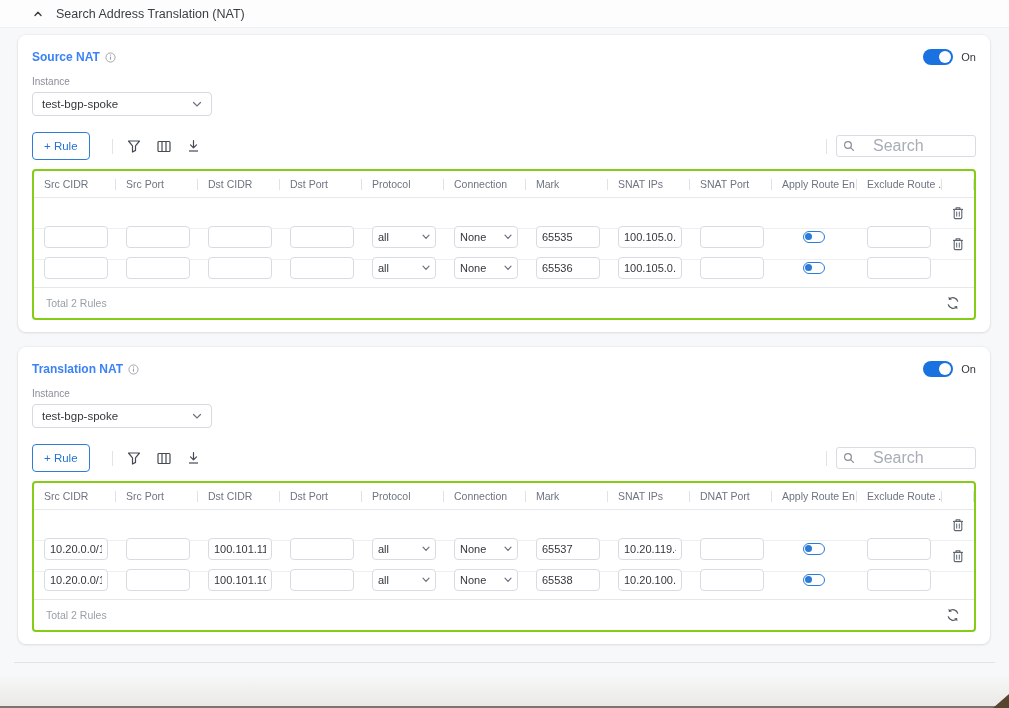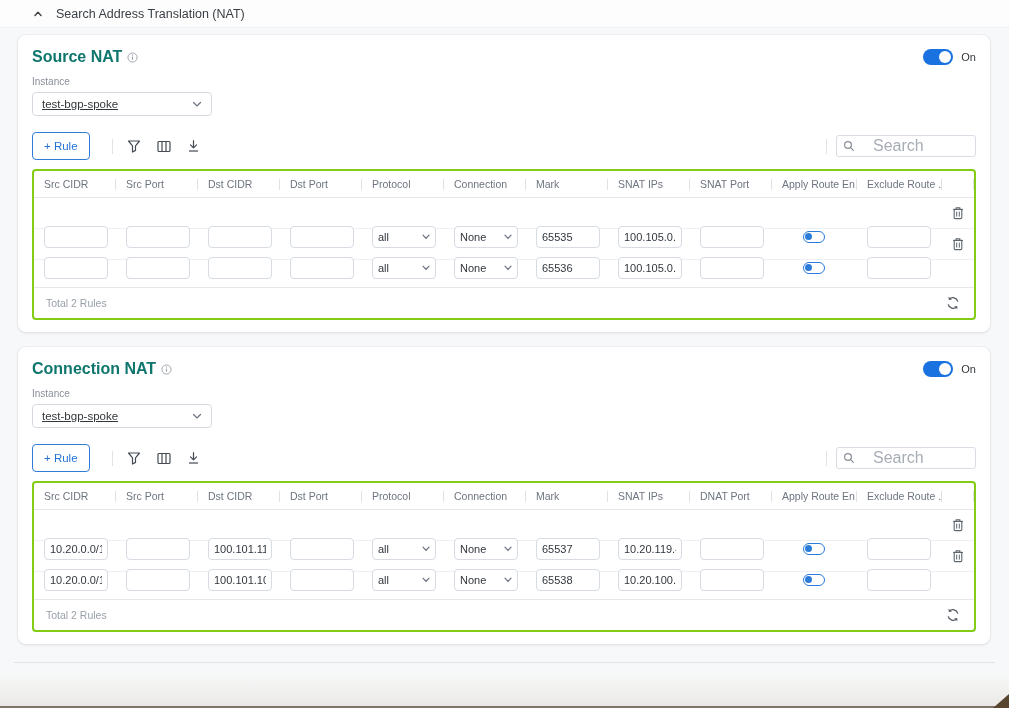--- a/index.html
+++ b/index.html
@@ -17,21 +17,21 @@
   }
   .topbar .title { font-size:12.5px; color:#3a3f45; }
   
   .content { padding:7px 0 0 18px; }
   .card {
     width:972px; background:#fff; border-radius:8px;
     box-shadow:0 1px 3px rgba(20,30,50,.10), 0 0 0 1px rgba(20,30,50,.03);
     padding:12px 14px; margin-bottom:15px;
   }
   .card-head { display:flex; align-items:center; height:20px; margin-bottom:9px; }
-  .card-title { font-size:16px; font-weight:bold; color:#0f766e; }
+  .card-title { font-size:12px; font-weight:bold; color:#3b82f6; }
   .info-ico { margin-left:5px; display:inline-flex; }
   .head-right { margin-left:auto; display:flex; align-items:center; gap:8px; }
   .switch {
     width:30px; height:16px; border-radius:8px; background:#1a72e0; position:relative; cursor:pointer;
   }
   .switch .knob {
     position:absolute; top:2px; right:2px; width:12px; height:12px; border-radius:50%; background:#fff;
   }
   .switch-label { font-size:11px; color:#33373c; }
   
@@ -42,21 +42,21 @@
   .radio-dot.selected::after {
     content:""; position:absolute; left:1px; top:1px; width:4px; height:4px; border-radius:50%; background:#1767d2;
   }
   .radio-label { font-size:11.5px; color:#33373c; }
   
   .field-label { font-size:10px; color:#8a8f99; margin-bottom:5px; }
   .instance-select {
     width:180px; height:24px; border:1px solid #d5d9e0; border-radius:4px; background:#fff;
     display:flex; align-items:center; padding:0 9px; margin-bottom:17px; cursor:pointer;
   }
-  .instance-select span { font-size:11.5px; color:#33373c; flex:1;text-decoration:underline; }
+  .instance-select span { font-size:11.5px; color:#33373c; flex:1; }
   
   .toolbar { display:flex; align-items:center; height:26px; margin-bottom:10px; }
   .rule-btn {
     height:28px; padding:0 11px; background:#fff; border:1px solid #2e7cd6; border-radius:4px;
     color:#2273d3; font-size:11.5px; font-family:inherit; cursor:pointer;
   }
   .vdiv { width:1px; height:15px; background:#e0e3e8; margin:0 14px 0 22px; }
   .tool-ico { display:inline-flex; margin-right:16px; cursor:pointer; }
   .toolbar .spacer { flex:1; }
   .search-div { width:1px; height:15px; background:#e0e3e8; margin-right:9px; }
@@ -326,21 +326,21 @@
               <path d="M2.2 8.4 A5.1 5.1 0 0 0 10.8 10.9" stroke="#555b63" fill="none" stroke-width="1.3"></path>
               <polygon points="11.5,13.2 11.1,10.0 8.0,10.6" fill="#555b63"></polygon>
             </svg>
           </button>
         </div>
       </div>
   </section>
 
   <section class="card">
     <div class="card-head">
-      <span class="card-title">Connection NAT</span>
+      <span class="card-title">Translation NAT</span>
       <span class="info-ico">
         <svg width="11" height="11" viewBox="0 0 12 12">
             <circle cx="6" cy="6" r="5" stroke="#9aa0a8" stroke-width="1" fill="none"></circle>
             <rect x="5.4" y="5" width="1.2" height="3.4" fill="#9aa0a8"></rect>
             <rect x="5.4" y="2.7" width="1.2" height="1.2" fill="#9aa0a8"></rect>
           </svg>
       </span>
       <div class="head-right">
         <div class="switch">
             <div class="knob"></div>

